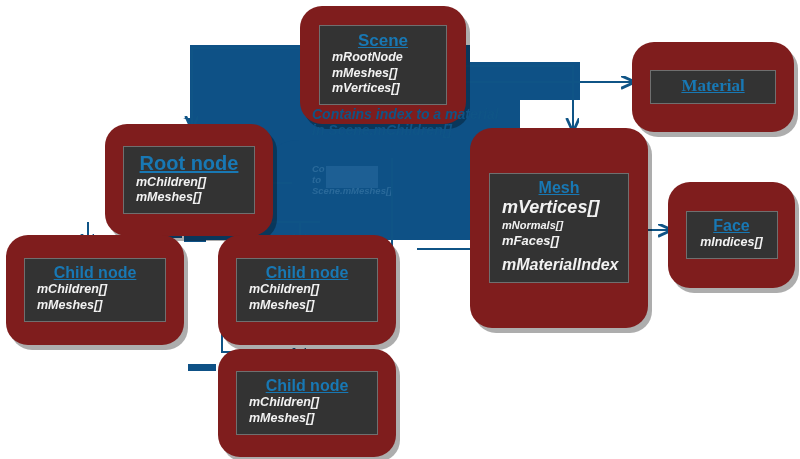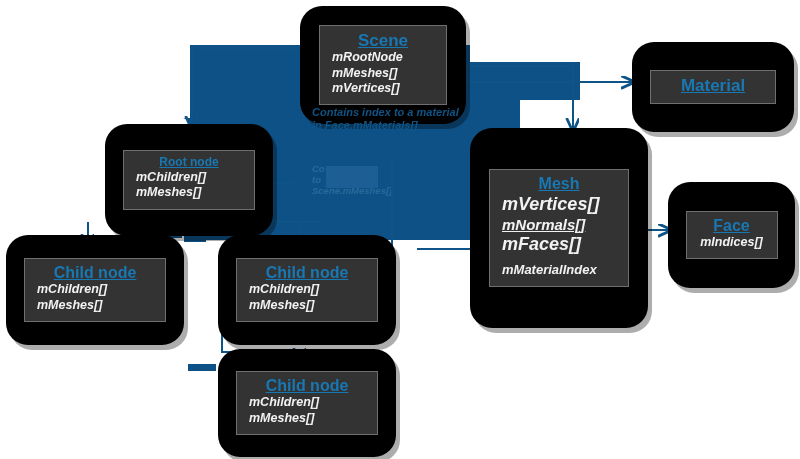--- a/index.html
+++ b/index.html
@@ -8,33 +8,33 @@
   #stage{position:relative;width:800px;height:459px;background:#ffffff;}
 
   
   #blob{position:absolute;left:0;top:0;width:800px;height:459px;z-index:1;pointer-events:none;}
 
   
   #wires{position:absolute;left:0;top:0;width:800px;height:459px;z-index:3;pointer-events:none;}
 
   
   .card{position:absolute;z-index:4;
-        background:#000000;border-radius:22px;
+        background:#7f1d1d;border-radius:22px;
         box-shadow:4px 5px 0 rgba(0,0,0,0.32);
         display:flex;align-items:center;justify-content:center;}
   .inner{background:#333333;border:1px solid #6f6f6f;
          padding:5px 12px 8px 12px;box-sizing:border-box;}
   .ttl{color:#1878b4;font-weight:bold;text-align:center;
        text-decoration:underline;white-space:nowrap;line-height:1.15;}
   .fld{color:#f2f2f2;font-style:italic;font-weight:bold;white-space:nowrap;
        line-height:1.22;}
 
   
   .note{position:absolute;z-index:5;color:#0f5486;font-style:italic;
-        font-weight:bold;font-size:11px;line-height:1.15;white-space:nowrap;}
+        font-weight:bold;font-size:14px;line-height:1.15;white-space:nowrap;}
   .ghost{position:absolute;z-index:2;color:#2f6e9e;font-style:italic;
          font-weight:bold;font-size:9.5px;line-height:1.15;white-space:nowrap;
          opacity:.85;}
 </style>
 </head>
 <body>
 
 <div id="stage">
 
   <svg id="blob" viewBox="0 0 800 459">
@@ -99,61 +99,61 @@
       <path d="M255,282 L222,282 L222,352 L300,352 L300,362" marker-end="url(#ah)"></path>
 
       <path d="M330,296 L392,296 L392,158"></path>
 
       <path d="M265,183 L292,183"></path>
     </g>
   </svg>
 
   <div class="note" style="left:312px;top:106px;">
     <div>Contains index to a material</div>
-    <div>in Face.mMaterials[]</div>
+    <div>in Scene.mChildren[]</div>
   </div>
 
   <div class="ghost" style="left:312px;top:164px;">
     <div>Co</div>
     <div>to</div>
     <div>Scene.mMeshes[]</div>
   </div>
 
   <div style="position:absolute;left:326px;top:166px;width:52px;height:22px;background:#1d5f94;z-index:2;"></div>
 
   <div class="card" style="left:300px;top:6px;width:166px;height:118px;">
     <div class="inner" style="width:128px;">
       <div class="ttl" style="font-size:17px;">Scene</div>
       <div class="fld" style="font-size:12.5px;">mRootNode</div>
       <div class="fld" style="font-size:12.5px;">mMeshes[]</div>
       <div class="fld" style="font-size:12.5px;">mVertices[]</div>
     </div>
   </div>
 
-  <div class="card" style="left:632px;top:42px;width:162px;height:90px;">
+  <div class="card" style="left:632px;top:42px;width:162px;height:90px;font-family:Liberation Serif, serif;">
     <div class="inner" style="width:126px;">
       <div class="ttl" style="font-size:17px;">Material</div>
     </div>
   </div>
 
   <div class="card" style="left:105px;top:124px;width:168px;height:112px;">
     <div class="inner" style="width:132px;">
-      <div class="ttl" style="font-size:12px;">Root node</div>
+      <div class="ttl" style="font-size:20px;">Root node</div>
       <div class="fld" style="font-size:12.5px;">mChildren[]</div>
       <div class="fld" style="font-size:12.5px;">mMeshes[]</div>
     </div>
   </div>
 
   <div class="card" style="left:470px;top:128px;width:178px;height:200px;">
     <div class="inner" style="width:140px;">
       <div class="ttl" style="font-size:16px;">Mesh</div>
       <div class="fld" style="font-size:18px;">mVertices[]</div>
-      <div class="fld" style="font-size:15px;text-decoration:underline;">mNormals[]</div>
-      <div class="fld" style="font-size:18px;">mFaces[]</div>
-      <div class="fld" style="font-size:13px;margin-top:6px;">mMaterialIndex</div>
+      <div class="fld" style="font-size:11px;">mNormals[]</div>
+      <div class="fld" style="font-size:13px;">mFaces[]</div>
+      <div class="fld" style="font-size:16px;margin-top:6px;">mMaterialIndex</div>
     </div>
   </div>
 
   <div class="card" style="left:668px;top:182px;width:127px;height:106px;">
     <div class="inner" style="width:92px;">
       <div class="ttl" style="font-size:16px;">Face</div>
       <div class="fld" style="font-size:12.5px;text-align:center;">mIndices[]</div>
     </div>
   </div>
 

